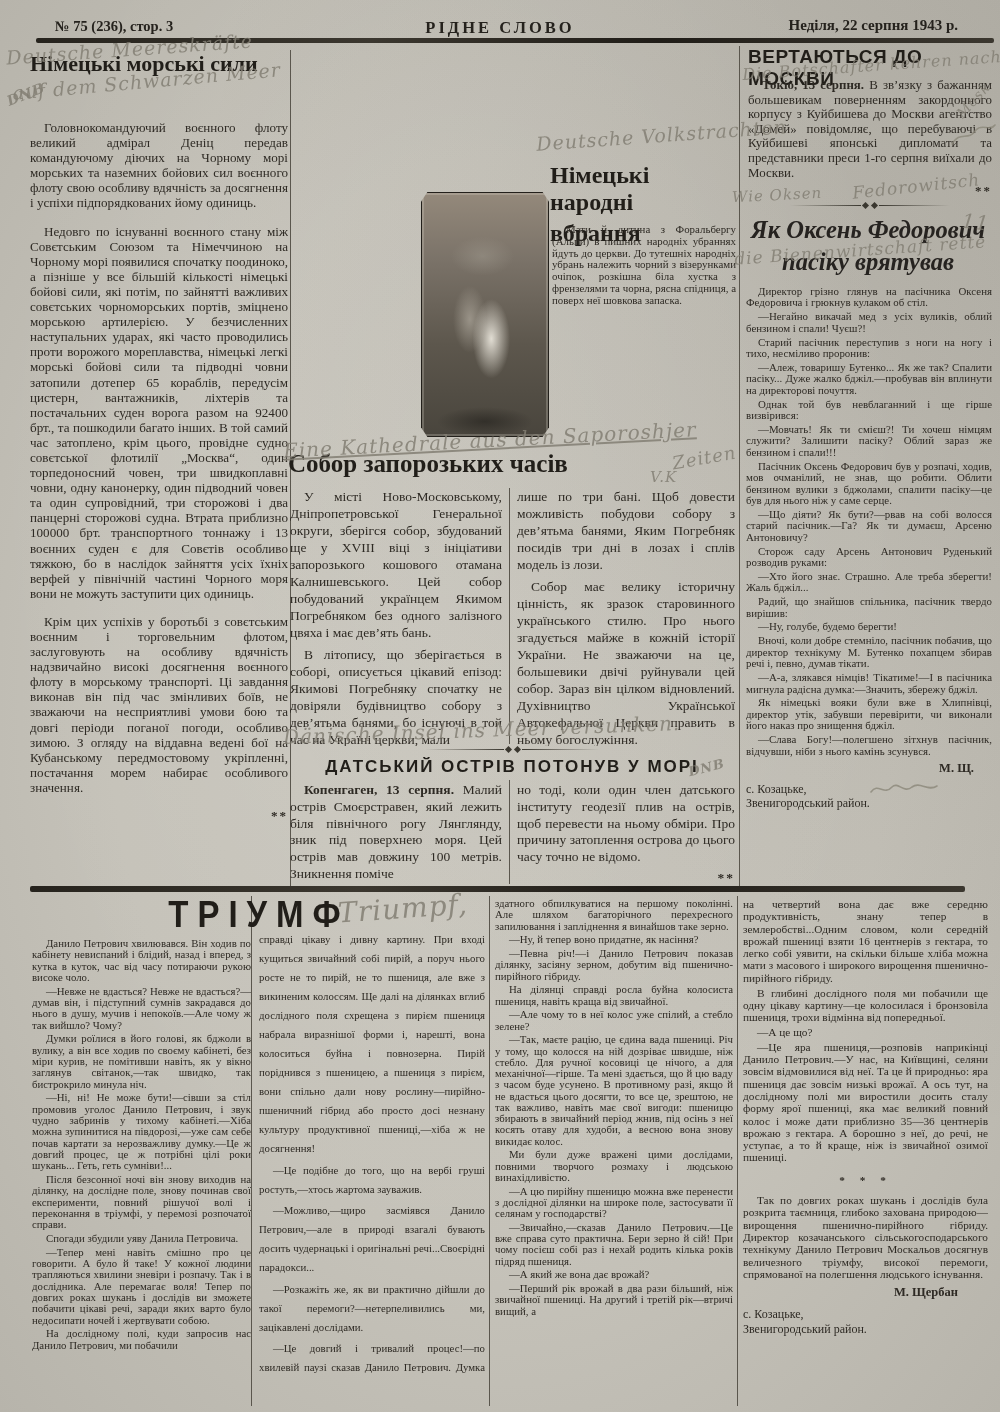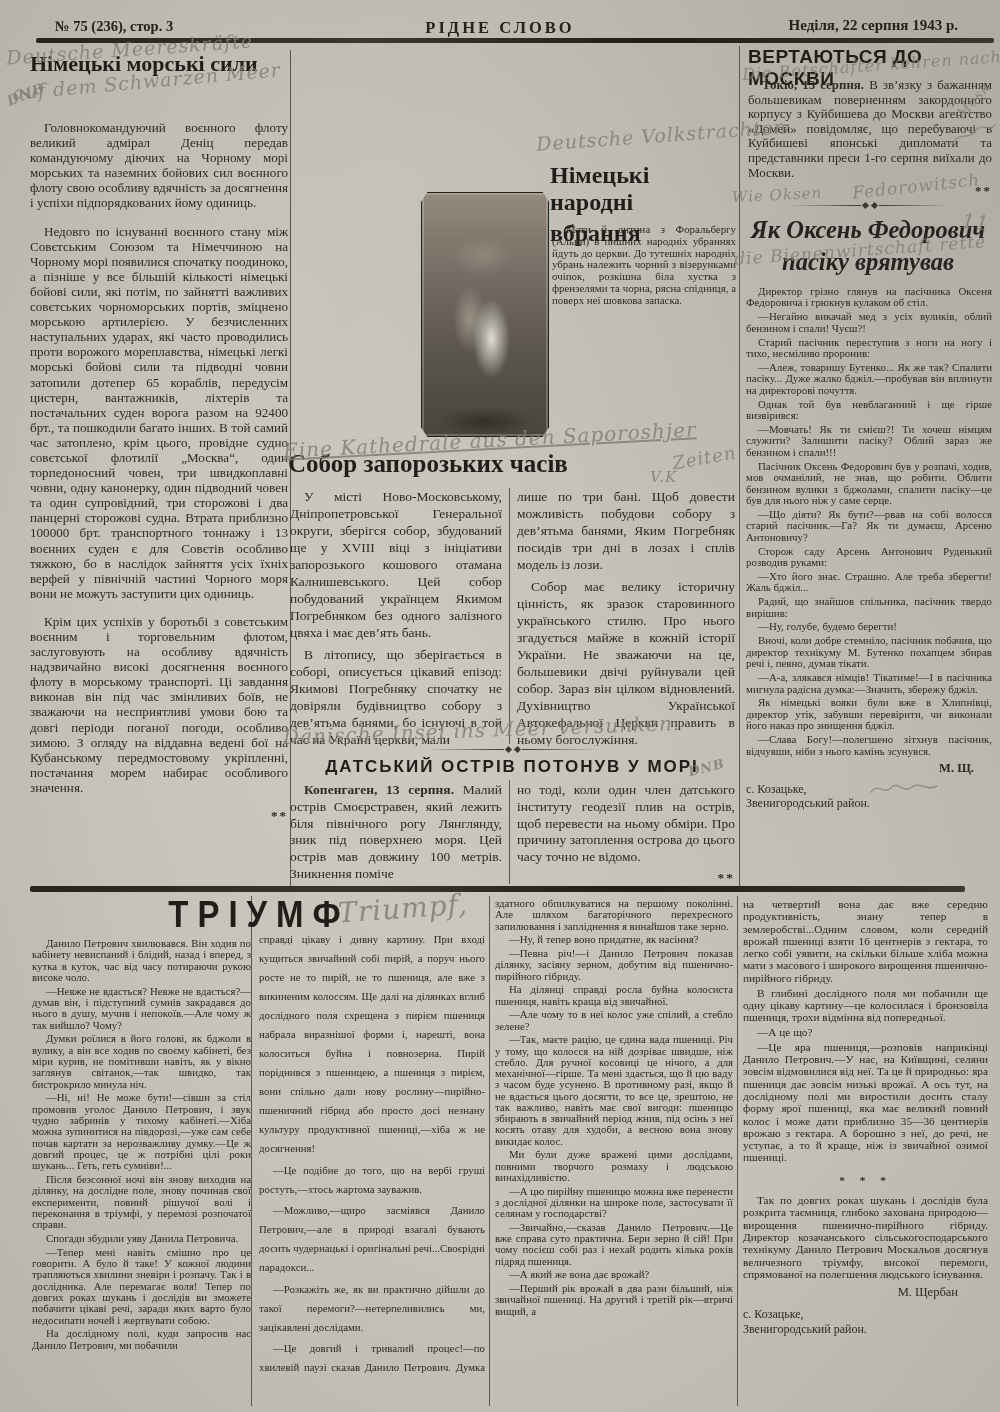--- a/index.html
+++ b/index.html
@@ -37,21 +37,21 @@
   .mosc-body{font-size:12.9px;line-height:14.6px;}
   .bee-body{font-size:10.9px;line-height:11.4px;}
   .bee-body p{margin:0 0 2.5px 0;text-indent:12px;}
   .bee-sig{text-align:right;font-weight:bold;font-size:12.5px;margin-top:6px;padding-right:18px;}
   .addr{font-size:12px;text-indent:0 !important;margin-top:10px !important;text-align:left;}
   .addr2{font-size:12px;text-indent:0 !important;margin-top:0 !important;text-align:left;}
   .tri{font-size:10.8px;}
   .t1{line-height:11.3px;} .t2{line-height:19px;} .t3{line-height:11.25px;} .t4{line-height:12.3px;font-size:11.3px;}
   .tri p{margin-bottom:2.5px;}
   .stars{text-align:center;font-weight:bold;letter-spacing:6px;margin:10px 0 8px 0;text-indent:0 !important;}
-  .tri-sig{text-align:right;font-weight:normal;font-size:12.5px;padding-right:30px;margin-top:6px;}
+  .tri-sig{text-align:right;font-weight:bold;font-size:12.5px;padding-right:30px;margin-top:6px;}
   
   .photo{
     border:1.5px solid #23201b;
     clip-path:polygon(5% 0,95% 0,100% 4%,100% 96%,95% 100%,5% 100%,0 96%,0 4%);
     background:
       radial-gradient(ellipse 26px 55px at 55% 60%, rgba(232,228,218,0.95), rgba(232,228,218,0) 72%),
       radial-gradient(ellipse 24px 48px at 38% 52%, rgba(196,190,178,0.55), rgba(196,190,178,0) 70%),
       radial-gradient(ellipse 42px 26px at 48% 26%, rgba(175,170,158,0.35), rgba(175,170,158,0) 75%),
       radial-gradient(ellipse 60px 18px at 50% 94%, rgba(30,28,24,0.55), rgba(30,28,24,0) 80%),
       linear-gradient(180deg,#94897b 0%,#7a7268 28%,#5d574d 62%,#49453d 100%);

